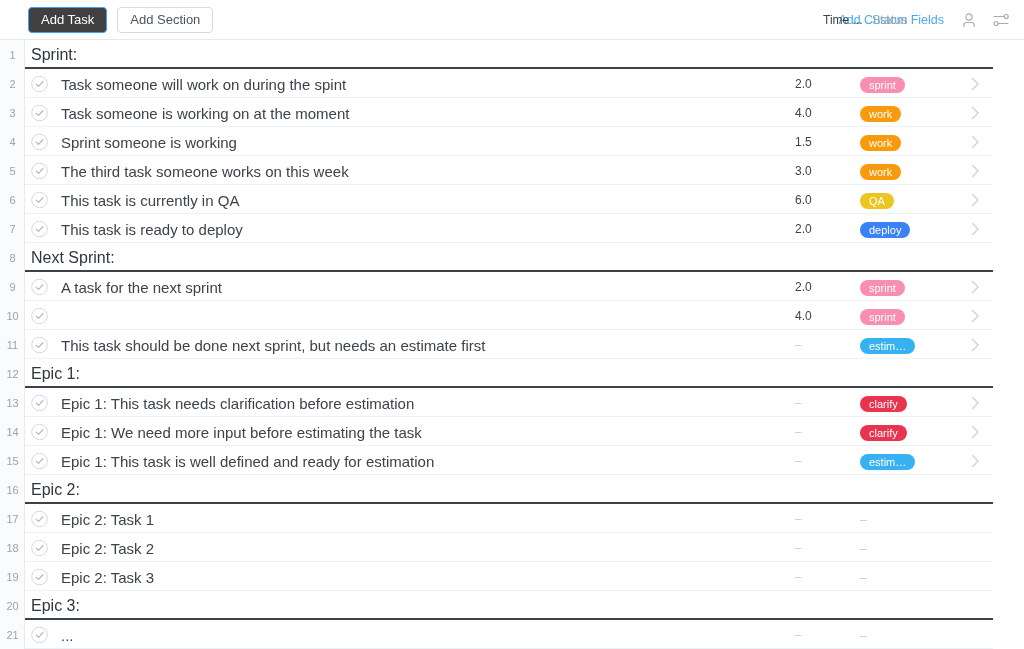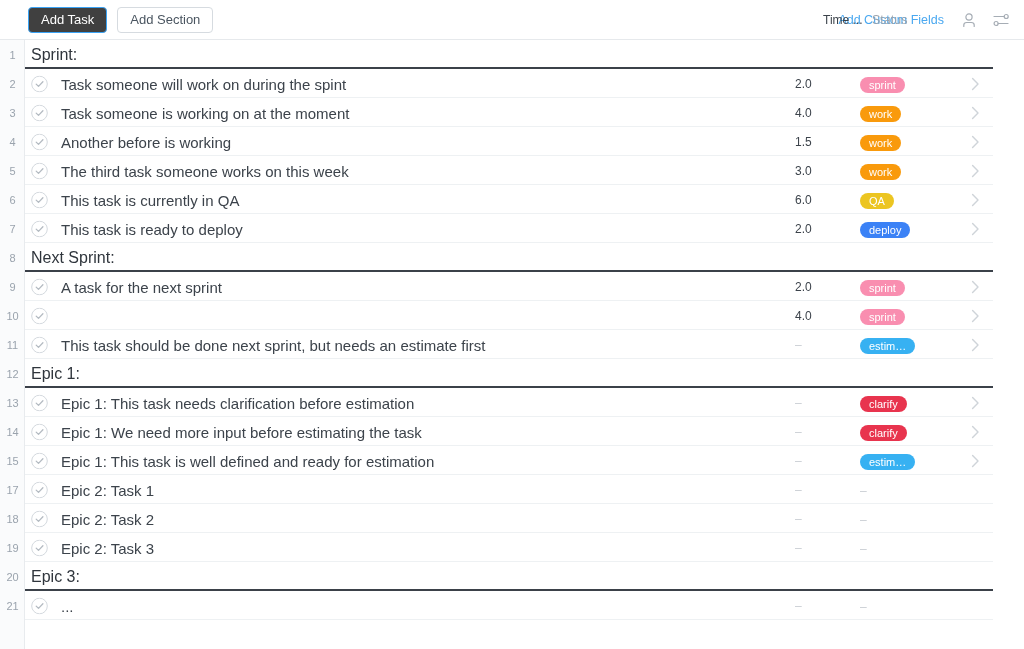--- a/index.html
+++ b/index.html
@@ -219,21 +219,21 @@
             <path d="M1.6 1.4L7 7l-5.4 5.6" stroke="#cfd4d9" stroke-width="1.4" stroke-linecap="round" stroke-linejoin="round"></path>
           </svg></div>
       </div>
       <div class="row task">
         <div class="rownum">4</div>
         <div class="cell-body"></div>
         <div class="check"><svg viewBox="0 0 17 17" width="17" height="17" fill="none">
             <circle cx="8.5" cy="8.5" r="7.8" stroke="#d4d9de" stroke-width="1"></circle>
             <path d="M5.2 8.6l2.3 2.3 4.4-4.6" stroke="#b4bbc2" stroke-width="1.3" stroke-linecap="round" stroke-linejoin="round"></path>
           </svg></div>
-        <div class="task-title">Another before is working</div>
+        <div class="task-title">Sprint someone is working</div>
         <div class="time">1.5</div>
         <div class="status"><span class="pill" style="background: rgb(249, 154, 12);">work</span></div>
         <div class="chev"><svg viewBox="0 0 9 14" width="9" height="14" fill="none">
             <path d="M1.6 1.4L7 7l-5.4 5.6" stroke="#cfd4d9" stroke-width="1.4" stroke-linecap="round" stroke-linejoin="round"></path>
           </svg></div>
       </div>
       <div class="row task">
         <div class="rownum">5</div>
         <div class="cell-body"></div>
         <div class="check"><svg viewBox="0 0 17 17" width="17" height="17" fill="none">
@@ -361,20 +361,25 @@
             <circle cx="8.5" cy="8.5" r="7.8" stroke="#d4d9de" stroke-width="1"></circle>
             <path d="M5.2 8.6l2.3 2.3 4.4-4.6" stroke="#b4bbc2" stroke-width="1.3" stroke-linecap="round" stroke-linejoin="round"></path>
           </svg></div>
         <div class="task-title">Epic 1: This task is well defined and ready for estimation</div>
         <div class="time empty">–</div>
         <div class="status"><span class="pill" style="background: rgb(55, 177, 242);">estim…</span></div>
         <div class="chev"><svg viewBox="0 0 9 14" width="9" height="14" fill="none">
             <path d="M1.6 1.4L7 7l-5.4 5.6" stroke="#cfd4d9" stroke-width="1.4" stroke-linecap="round" stroke-linejoin="round"></path>
           </svg></div>
       </div>
+      <div class="row section">
+        <div class="rownum">16</div>
+        <div class="cell-body"></div>
+        <div class="section-title">Epic 2:</div>
+      </div>
       <div class="row task">
         <div class="rownum">17</div>
         <div class="cell-body"></div>
         <div class="check"><svg viewBox="0 0 17 17" width="17" height="17" fill="none">
             <circle cx="8.5" cy="8.5" r="7.8" stroke="#d4d9de" stroke-width="1"></circle>
             <path d="M5.2 8.6l2.3 2.3 4.4-4.6" stroke="#b4bbc2" stroke-width="1.3" stroke-linecap="round" stroke-linejoin="round"></path>
           </svg></div>
         <div class="task-title">Epic 2: Task 1</div>
         <div class="time empty">–</div>
         <div class="status"><span class="dash">–</span></div>

